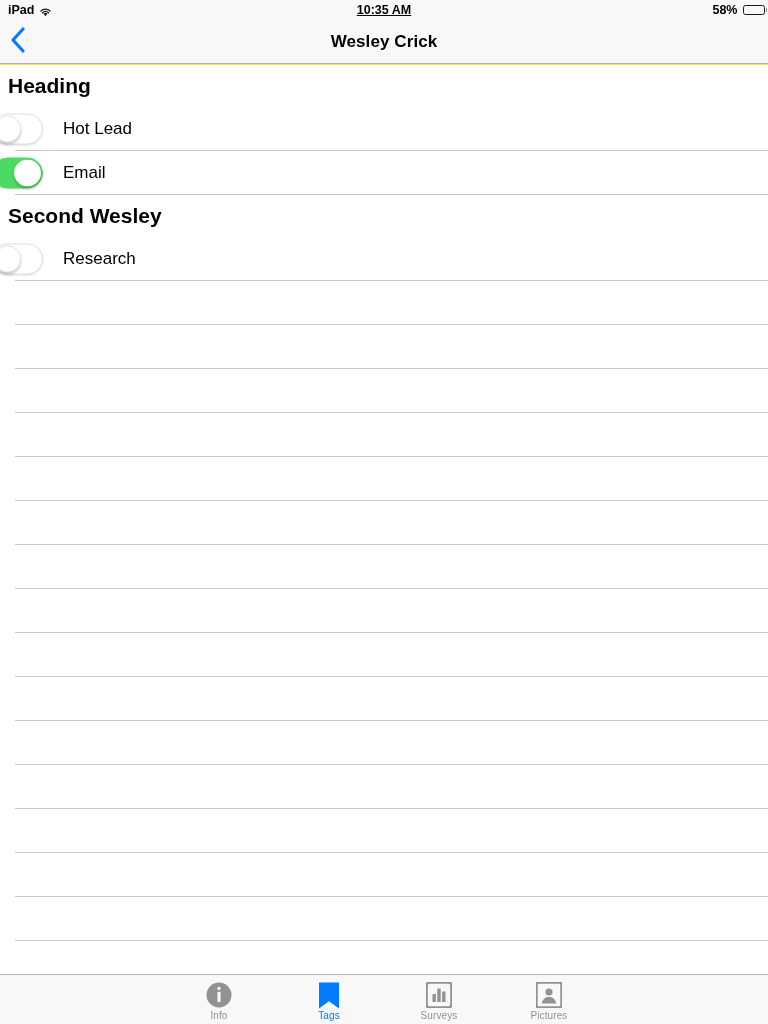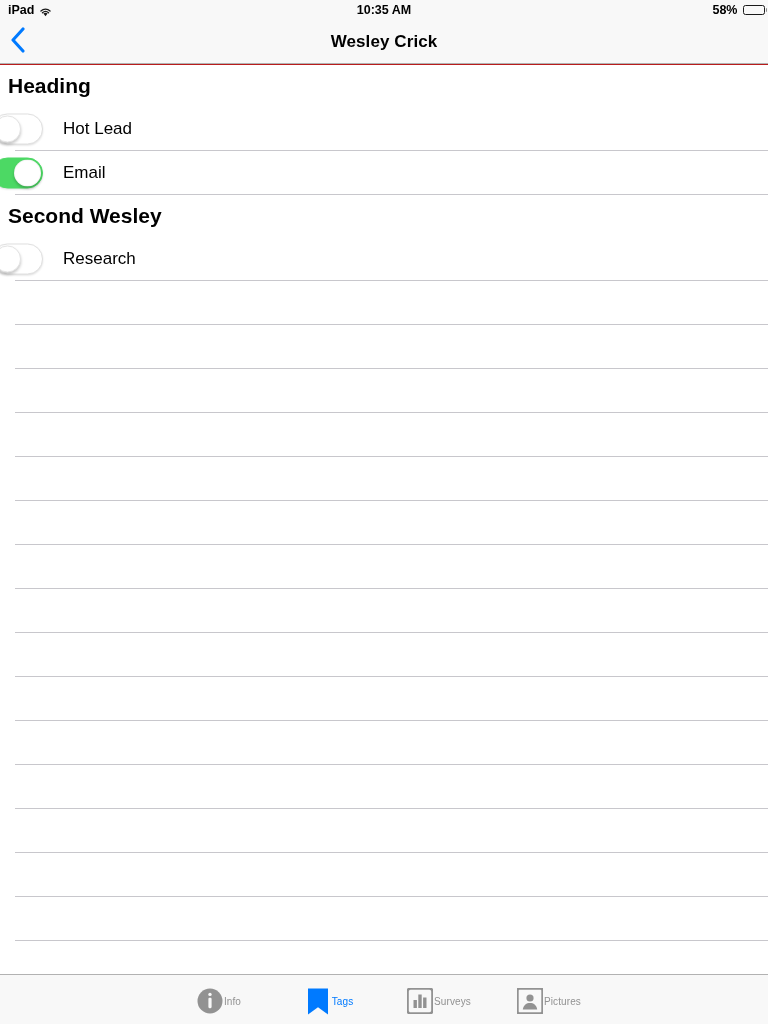--- a/index.html
+++ b/index.html
@@ -4,31 +4,31 @@
 <style>
   * { margin:0; padding:0; box-sizing:border-box; }
   html, body {
     width:768px; height:1024px;
     background:#ffffff;
     font-family:"Liberation Sans", sans-serif;
     -webkit-font-smoothing:antialiased;
     overflow:hidden;
   }
 
-  #screen { position:relative; width:768px; height:1024px; background:#b91c1c; }
+  #screen { position:relative; width:768px; height:1024px; background:#fde047; }
 
   
   .statusbar{
     position:absolute; top:0; left:0; width:768px; height:20px;
     background:#f8f8f8;
     display:flex; align-items:center;
     font-size:12.5px; font-weight:bold; color:#000;
   }
   .sb-left{ position:absolute; left:8px; display:flex; align-items:center; gap:5px; }
-  .sb-center{ position:absolute; left:0; width:768px; text-align:center; font-weight:bold; }
+  .sb-center{ position:absolute; left:0; width:768px; text-align:center; font-weight:bold;text-decoration:underline; }
   .sb-right{ position:absolute; right:1px; display:flex; align-items:center; gap:5px; }
   .wifi-icon{ display:inline-block; width:13px; height:10px; position:relative; top:1px; }
   .batt{ display:flex; align-items:center; }
   .batt-body{
     width:22px; height:10px; border:1px solid #1a1a1a; border-radius:2.5px;
     padding:1px; position:relative;
   }
   .batt-fill{ height:100%; background:#1a1a1a; border-radius:1px; width:58%; }
   .batt-cap{ width:1.5px; height:4px; background:#1a1a1a; margin-left:1px; border-radius:0 1px 1px 0; opacity:.5;}
 
@@ -91,21 +91,21 @@
     height:1px; background:#c8c7cc;
   }
 
   
   .tabbar{
     position:absolute; left:0; bottom:0; width:768px; height:50px;
     background:#f8f8f8; border-top:1px solid #b2b2b2;
     display:flex; align-items:stretch; justify-content:center;
   }
   .tab{
-    width:110px; display:flex; flex-direction:row;
+    width:110px; display:flex; flex-direction:column;
     align-items:center; justify-content:center; gap:1px;
     cursor:pointer; padding-top:3px;
   }
   .tab-icon{ height:27px; display:flex; align-items:center; justify-content:center; }
   .tab-label{ font-size:10px; color:#929292; letter-spacing:.1px; }
   .tab.active .tab-label{ color:#007aff; }
 </style>
 </head>
 <body>
 

